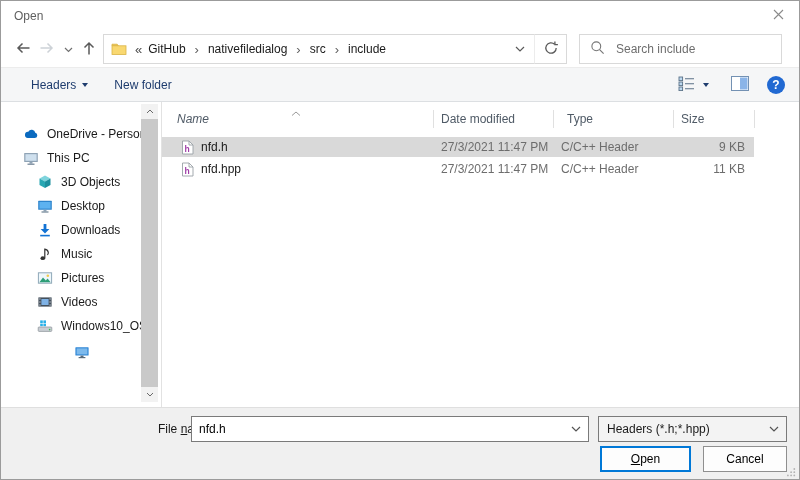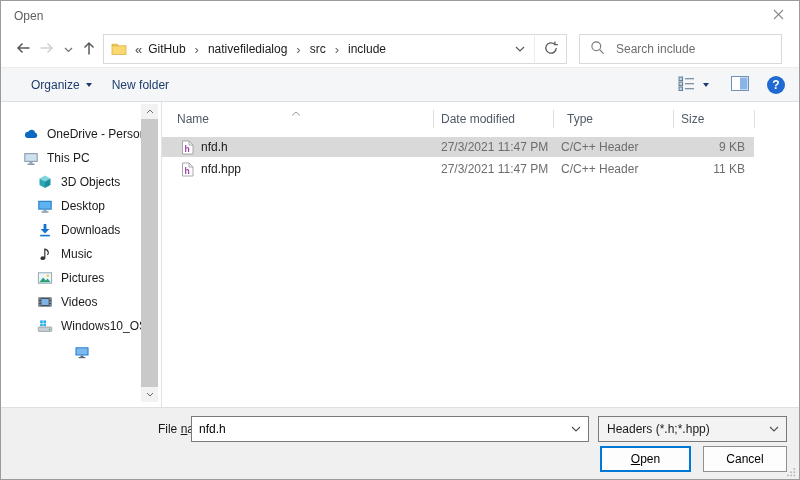--- a/index.html
+++ b/index.html
@@ -20,21 +20,21 @@
   .crumb-root{color:#4a4a4a;padding:0 4px 0 8px;font-size:13px;}
   .addr-spacer{flex:1;}
   .addr-drop{width:28px;height:28px;display:flex;align-items:center;justify-content:center;}
   .refresh-btn{box-sizing:border-box;width:33px;height:30px;border:1px solid #d9d9d9;border-left:1px solid #ececec;margin-left:-1px;background:#fff;display:flex;align-items:center;justify-content:center;}
   .searchbox{box-sizing:border-box;margin-left:12px;width:203px;height:30px;border:1px solid #d9d9d9;background:#fff;display:flex;align-items:center;padding:0 6px 0 10px;gap:9px;}
   .searchbox input{border:none;outline:none;flex:1;min-width:0;font:12px "Liberation Sans","DejaVu Sans",sans-serif;color:#1a1a1a;background:transparent;}
   .searchbox input::placeholder{color:#6e6e6e;opacity:1;}
   
   .toolbar{height:33px;background:#f5f6f7;border-top:1px solid #ececec;border-bottom:1px solid #dcdfe2;display:flex;align-items:center;padding:0 14px 0 30px;color:#1e3c6e;}
   .tool-btn{display:flex;align-items:center;gap:6px;cursor:default;}
-  .newfolder{margin-left:20px;}
+  .newfolder{margin-left:26px;}
   .tri-down{width:0;height:0;border:3.5px solid transparent;border-top:4.5px solid #1e3c6e;margin-top:4px;}
   .view-group{margin-left:auto;display:flex;align-items:center;}
   .help-btn{width:18px;height:18px;border-radius:50%;background:#2169d2;color:#fff;font-weight:bold;font-size:12px;display:flex;align-items:center;justify-content:center;margin-left:18px;}
   .preview-btn{margin-left:22px;display:flex;}
   .viewlist-btn{display:flex;align-items:center;gap:8px;}
   
   .main{height:305px;display:flex;background:#fff;position:relative;}
   .sidebar{width:161px;box-sizing:border-box;border-right:1px solid #e2e2e2;position:relative;padding-top:20px;flex:0 0 auto;}
   .side-item{height:24px;width:140px;box-sizing:border-box;display:flex;align-items:center;gap:8px;padding-left:22px;overflow:hidden;white-space:nowrap;}
   .side-item.lvl2{padding-left:36px;}
@@ -43,21 +43,21 @@
   .sicon{flex:0 0 16px;height:16px;display:flex;align-items:center;justify-content:center;}
   .slabel{overflow:hidden;}
   .scrollbar{position:absolute;left:140px;top:2px;width:17px;height:298px;background:#f2f2f2;display:flex;flex-direction:column;align-items:center;}
   .sb-arrow{height:15px;display:flex;align-items:center;justify-content:center;width:100%;}
   .sb-thumb{flex:1;width:100%;background:#c9c9c9;}
   
   .filelist{flex:1;position:relative;}
   .sort-ind{position:absolute;top:3px;left:129px;}
   .lheader{display:flex;height:24px;margin-top:5px;align-items:center;color:#4f5a66;position:relative;}
   .hcol{box-sizing:border-box;white-space:nowrap;}
-  .hcol.c-name{width:271px;padding-left:15px;}
+  .hcol.c-name{width:271px;padding-left:15px;font-style:italic;}
   .hcol.c-date{width:120px;padding-left:8px;}
   .hcol.c-type{width:120px;padding-left:14px;}
   .hcol.c-size{width:81px;padding-left:8px;}
   .hsep{position:absolute;top:3px;width:1px;height:18px;background:#e0e0e0;}
   .rows{margin-top:6px;}
   .row{display:flex;height:20px;margin-bottom:2px;align-items:center;width:592px;}
   .row.selected{background:#d9d9d9;}
   .cell{box-sizing:border-box;white-space:nowrap;overflow:hidden;}
   .cell.c-name{width:271px;padding-left:19px;display:flex;align-items:center;gap:7px;color:#1a1a1a;}
   .cell.c-date,.cell.c-type{width:120px;padding-left:8px;color:#6d6d6d;}
@@ -159,21 +159,21 @@
             <circle cx="6.3" cy="6.3" r="4.4" fill="none" stroke="#767676" stroke-width="1.1"></circle>
             <path d="M9.6 9.6 13.6 13.6" stroke="#767676" stroke-width="1.1"></path>
           </svg>
       </span>
       <input placeholder="Search include" style="">
     </div>
   </div>
 
   <div class="toolbar">
     <div class="tool-btn">
-      <span>Organize</span>
+      <span>Headers</span>
       <span class="tri-down"></span>
     </div>
     <div class="tool-btn newfolder">
       <span>New folder</span>
     </div>
     <div class="view-group">
       <div class="viewlist-btn">
         <span>
           <svg width="17" height="16" viewBox="0 0 17 16">
             <rect x="1" y="2" width="3.6" height="3.6" fill="#bcd8ef" stroke="#5b7288" stroke-width="0.9"></rect>

